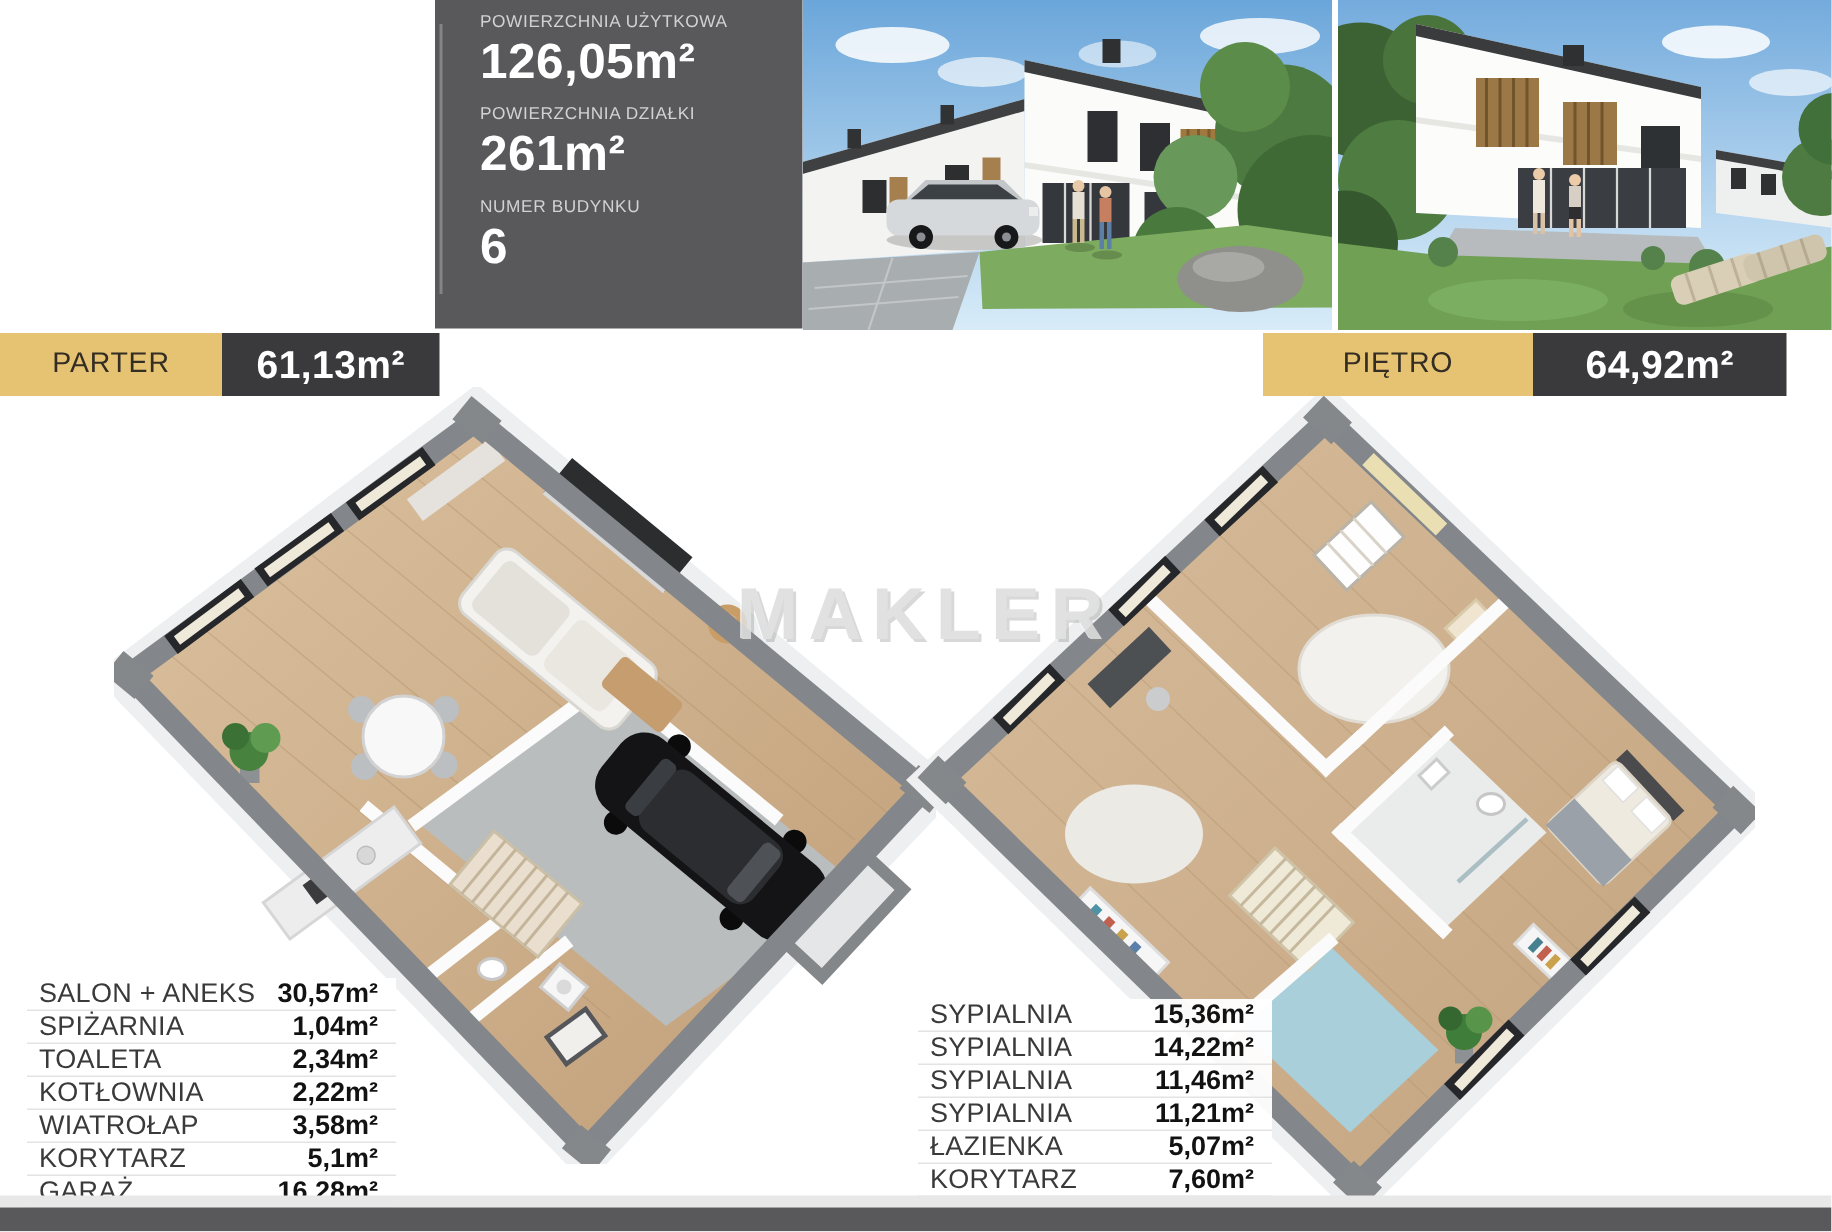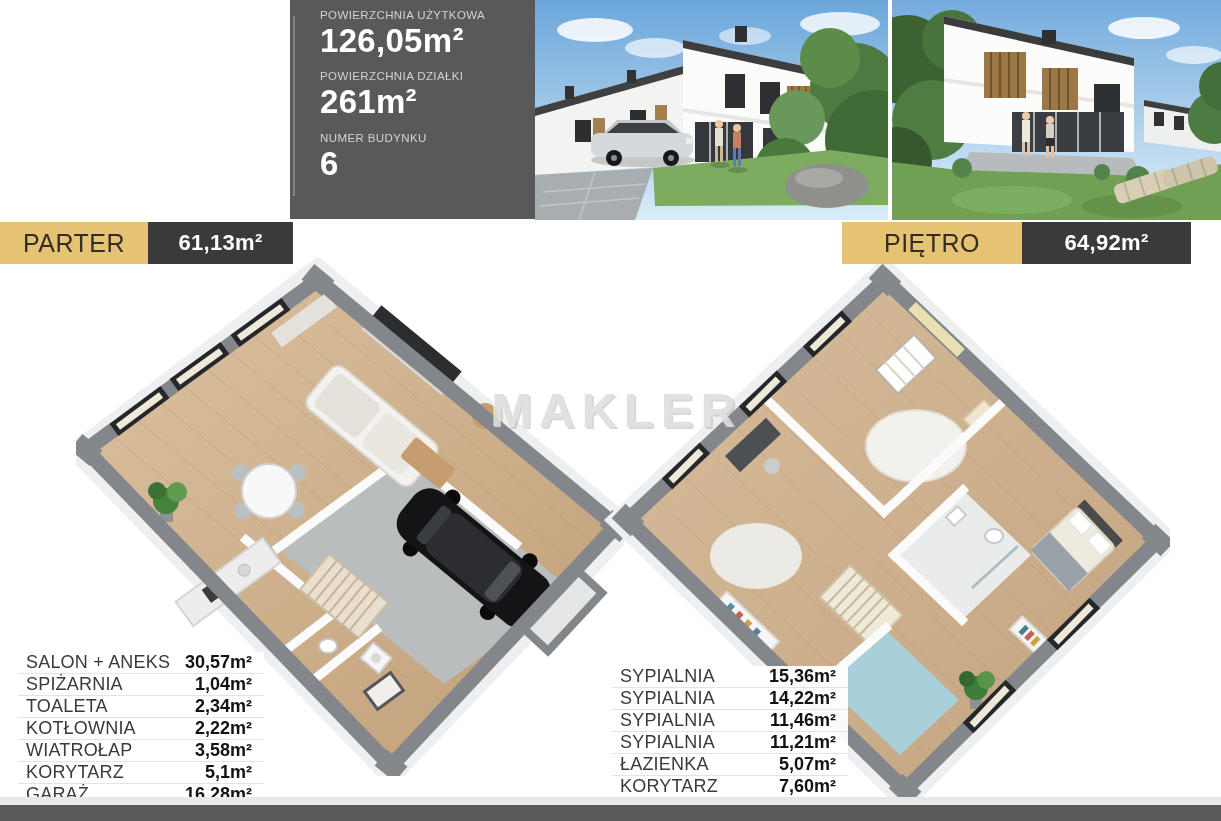--- a/index.html
+++ b/index.html
@@ -18,23 +18,23 @@
   .photo{position:absolute;top:0;height:220px;overflow:hidden;}
   #photo-street{left:535px;width:353px;}
   #photo-garden{left:890px;width:331px;border-left:2px solid #fff;box-sizing:content-box;}
   .photo svg{display:block;}
 
   
   .banner{position:absolute;top:222px;height:42px;display:flex;z-index:4;}
   #banner-parter{left:0;}
   #banner-pietro{left:842px;}
   .banner .gold{background:#e5c372;color:#332d23;display:flex;align-items:center;justify-content:center;
-                font-size:25px;letter-spacing:.5px;}
+                font-size:19px;letter-spacing:.5px;}
   .banner .dark{background:#3a3a3c;color:#ffffff;display:flex;align-items:center;justify-content:center;
-                font-size:22px;font-weight:700;letter-spacing:.3px;}
+                font-size:26px;font-weight:700;letter-spacing:.3px;}
 
   
   .plan{position:absolute;z-index:1;}
   #plan-parter{left:76px;top:258px;width:548px;height:518px;}
   #plan-pietro{left:604px;top:254px;width:566px;height:544px;}
 
   
   .watermark{position:absolute;left:452px;top:382px;width:330px;text-align:center;z-index:5;
              font-size:49px;font-weight:700;letter-spacing:7px;color:#dedede;opacity:.88;
              text-shadow:2px 2px 0 rgba(140,140,140,.38), -1px -1px 0 rgba(255,255,255,.85);}

